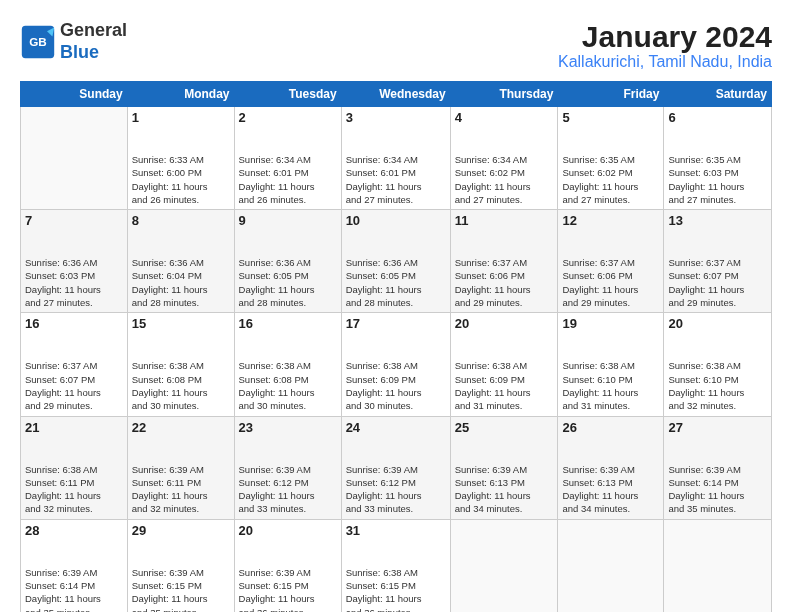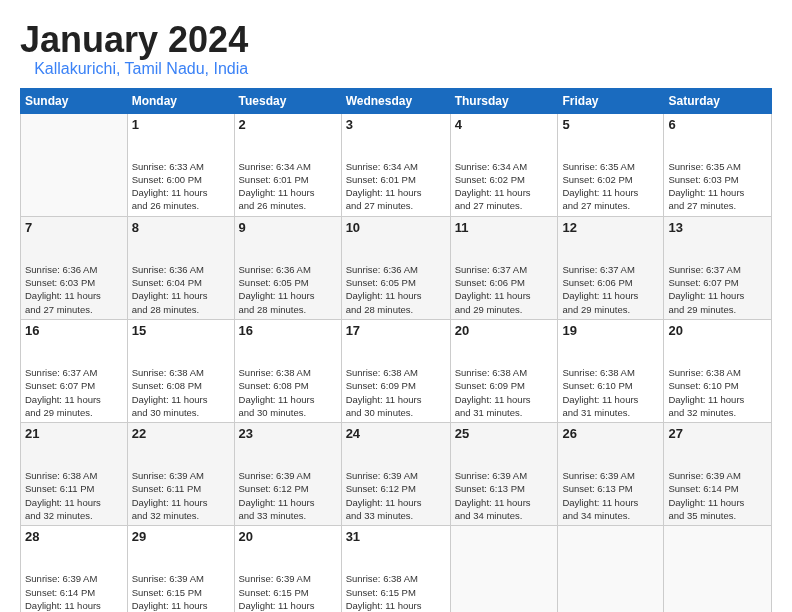--- a/index.html
+++ b/index.html
@@ -37,39 +37,39 @@
     }
     .logo-icon {
       width: 36px;
       height: 36px;
       margin-right: 4px;
     }
     .title-block {
       text-align: right;
     }
     .month-title {
-      font-size: 36px;
+      font-size: 30px;
       font-weight: bold;
       color: #222;
       line-height: 1.1;
     }
     .subtitle {
       font-size: 16px;
       color: #3b82f6;
     }
     .calendar {
       width: 100%;
       border-collapse: collapse;
       font-size: 10.5px;
     }
     .calendar th {
       background: #1a6bbf;
       color: #fff;
       padding: 5px 4px;
-      text-align: left;
+      text-align: right;
       font-size: 12px;
       font-weight: bold;
       border: 1px solid #1a6bbf;
     }
     .calendar td {
       border: 1px solid #ccc;
       vertical-align: top;
       padding: 3px 4px;
       width: 113px;
       min-height: 80px;
@@ -99,20 +99,31 @@
     }
     .row-shaded td.empty, .row-white td.empty {
       background: #f9f9f9;
     }
   </style>
 </head>
 <body>
 
 <div class="page">
   <div class="header">
+    <div class="logo">
+      <svg class="logo-icon" viewBox="0 0 40 40">
+        <rect x="2" y="2" width="36" height="36" rx="4" fill="#1a6bbf"></rect>
+        <text x="20" y="24" text-anchor="middle" fill="white" font-size="13" font-weight="bold" font-family="Arial">GB</text>
+        <polygon points="30,8 38,4 36,14" fill="#4fc3f7"></polygon>
+      </svg>
+      <div class="logo-text">
+        <div>General</div>
+        <div><span>Blue</span></div>
+      </div>
+    </div>
     <div class="title-block">
       <div class="month-title">January 2024</div>
       <div class="subtitle">Kallakurichi, Tamil Nadu, India</div>
     </div>
   </div>
 
   <table class="calendar">
     <thead>
       <tr>
       <th>Sunday</th>

